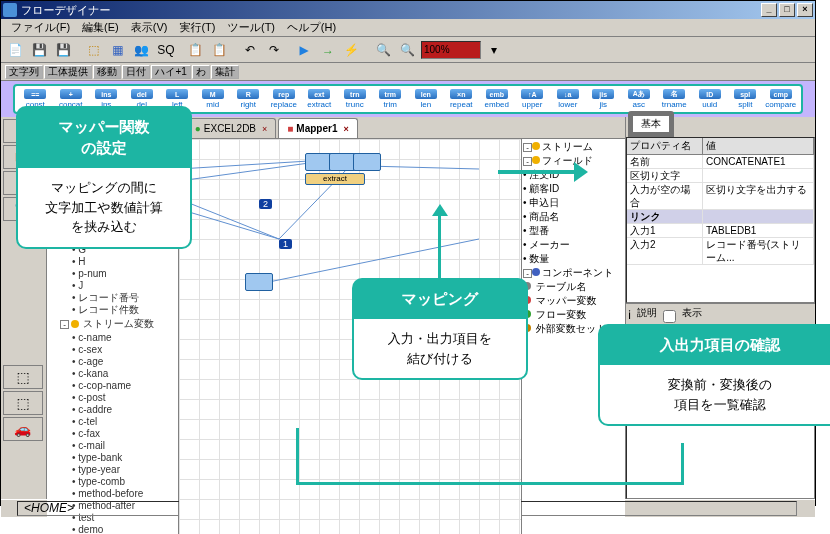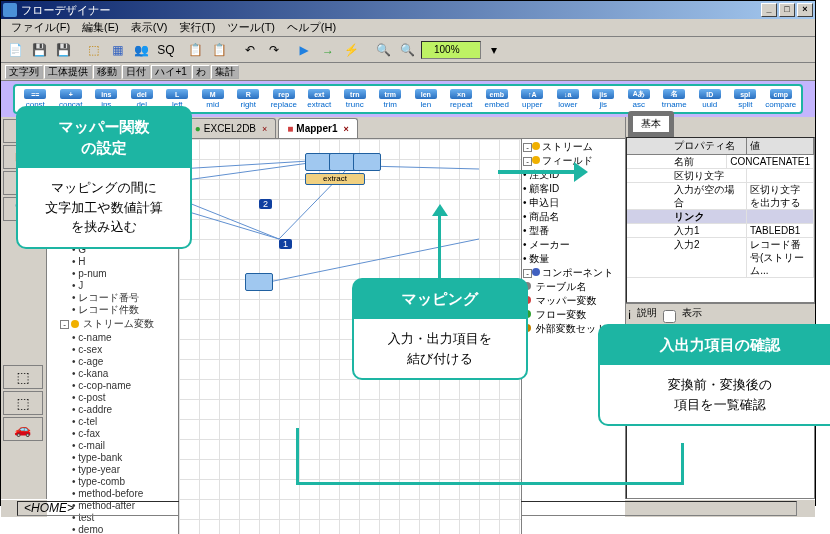--- a/index.html
+++ b/index.html
@@ -10,21 +10,21 @@
   .titlebar .icon { width: 14px; height: 14px; background: #4a90d8; margin-right: 4px; border-radius: 2px; }
   .titlebar .spacer { flex: 1; }
   .titlebar .winbtn { width: 16px; height: 14px; background: #d4d0c8; border: 1px solid #fff; border-right-color: #404040; border-bottom-color: #404040; margin-left: 2px; text-align: center; line-height: 10px; color: #000; font-size: 9px; font-weight: bold; }
   
   .menubar { height: 18px; background: #d4d0c8; display: flex; align-items: center; padding: 0 4px; border-bottom: 1px solid #808080; }
   .menubar span { padding: 0 6px; font-size: 11px; }
   
   .toolbar1 { height: 26px; background: #d4d0c8; display: flex; align-items: center; padding: 2px 4px; gap: 2px; border-bottom: 1px solid #808080; }
   .tbtn { width: 22px; height: 22px; background: #d4d0c8; border: 1px solid transparent; display: inline-flex; align-items: center; justify-content: center; font-size: 12px; }
   .tbtn svg, .tbtn span { pointer-events: none; }
-  .zoom { width: 60px; height: 18px; font-size: 10px; padding: 0 12px; background: #bef264; border: 1px inset #808080; }
+  .zoom { width: 60px; height: 18px; font-size: 10px; padding: 0 2px; background: #b91c1c; border: 1px inset #808080; }
   
   .toolbar2 { height: 18px; background: #d4d0c8; display: flex; align-items: center; padding: 0 4px; border-bottom: 1px solid #808080; font-size: 10px; }
   .toolbar2 span { padding: 0 3px; background: #b0b0b0; border: 1px outset #fff; margin-right: 1px; height: 14px; line-height: 12px; }
   
   .funcbar-wrap { padding: 3px 12px; background: #c4b5fd; }
   .funcbar { height: 30px; background: #fff; border: 2px solid #1db5a3; border-radius: 4px; display: flex; align-items: center; gap: 3px; padding: 0 4px; overflow: hidden; }
   .funcbtn { display: flex; flex-direction: column; align-items: center; width: 34px; font-size: 8px; color: #0066cc; }
   .funcbtn .fb-ico { width: 22px; height: 10px; background: linear-gradient(#6ab0f0, #2a70c0); border-radius: 2px; margin-bottom: 1px; display: flex; align-items: center; justify-content: center; color: #fff; font-size: 7px; font-weight: bold; }
   
   .mainrow { display: flex; height: 382px; }
@@ -55,21 +55,21 @@
   
   .rightpanel { width: 190px; background: #d4d0c8; border-left: 1px solid #808080; display: flex; flex-direction: column; }
   .rp-tabs { height: 20px; display: flex; align-items: flex-end; padding-left: 2px; font-size: 10px; }
   .rp-tab { padding: 1px 8px; border: 5px solid #737373; background: #e8e8e8; border-radius: 3px 3px 0 0; margin-right: 2px; }
   .rp-tab.active { background: #fff; }
   .propgrid { flex: 1; background: #fff; border: 1px inset #808080; font-size: 10px; overflow: hidden; }
   .pg-head { display: flex; background: #e0e0e0; border-bottom: 1px solid #808080; }
   .pg-head div { padding: 1px 3px; border-right: 1px solid #808080; }
   .pg-row { display: flex; border-bottom: 1px solid #e0e0e0; }
   .pg-row div { padding: 0 3px; border-right: 1px solid #e0e0e0; line-height: 13px; }
-  .pg-c1 { width: 76px; margin-left: 44px; }
+  .pg-c1 { width: 76px; }
   .pg-c2 { flex: 1; }
   .pg-link { background: #d0d0e8; }
   .rp-desc { height: 26px; border-top: 1px solid #808080; padding: 2px; font-size: 10px; display: flex; gap: 6px; }
   
   .rp-bottom { height: 170px; display: flex; flex-direction: column; border-top: 2px solid #808080; }
   .rp-search { height: 18px; display: flex; align-items: center; padding: 0 2px; }
   .rp-search input { flex: 1; height: 14px; font-size: 10px; border: 1px inset #808080; }
   
   .statusbar { height: 18px; background: #d4d0c8; border-top: 1px solid #fff; display: flex; align-items: center; padding: 0 16px; font-size: 12px; font-style: italic; }
   .statusbar .sb-cell { border: 1px inset #808080; padding: 0 6px; margin-right: 2px; height: 15px; line-height: 13px; }

